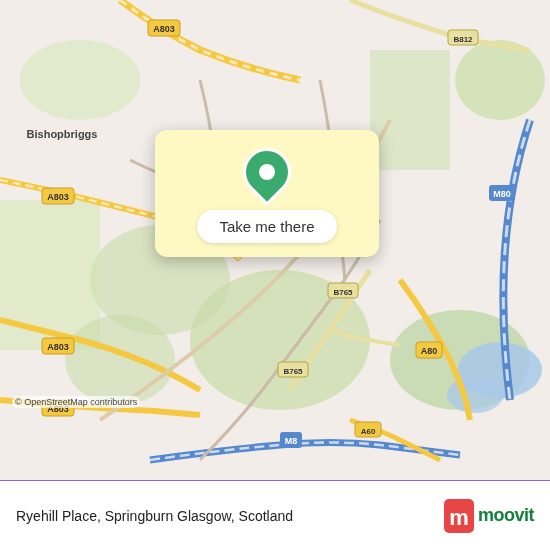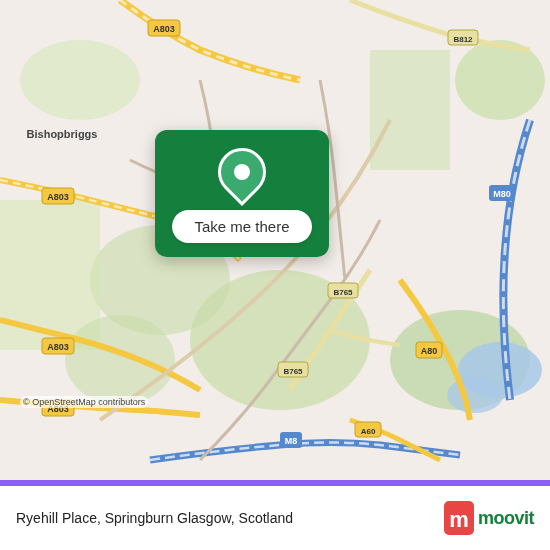--- a/index.html
+++ b/index.html
@@ -26,22 +26,22 @@
       top: 0; left: 0;
       width: 100%;
       height: 100%;
     }
 
     
     .popup-card {
       position: absolute;
       top: 130px;
       left: 155px;
-      width: 174px;
-      background: #15803d;
+      width: 224px;
+      background: #fef9c3;
       border-radius: 12px;
       display: flex;
       flex-direction: column;
       align-items: center;
       padding: 18px 16px 14px 16px;
       box-shadow: 0 4px 16px rgba(0,0,0,0.25);
       z-index: 10;
     }
 
     .popup-pin {
@@ -82,21 +82,21 @@
 
     
     #bottom-bar {
       width: 550px;
       height: 70px;
       background: white;
       display: flex;
       align-items: center;
       justify-content: space-between;
       padding: 14px 16px;
-      border-top: 6px solid #8b5cf6;
+      border-top: 1px solid #8b5cf6;
     }
 
     .location-text {
       font-size: 14px;
       color: #222;
       font-weight: 400;
     }
 
     .moovit-logo {
       display: flex;
@@ -107,21 +107,21 @@
     .moovit-text {
       font-size: 18px;
       font-weight: 700;
       color: #15803d;
       letter-spacing: -0.5px;
     }
 
     .osm-credit {
       position: absolute;
       bottom: 72px;
-      left: 20px;
+      left: 12px;
       font-size: 9px;
       color: #444;
       background: rgba(255,255,255,0.7);
       padding: 1px 3px;
       border-radius: 6px;
       z-index: 5;
     }
   </style>
 </head>
 <body>

